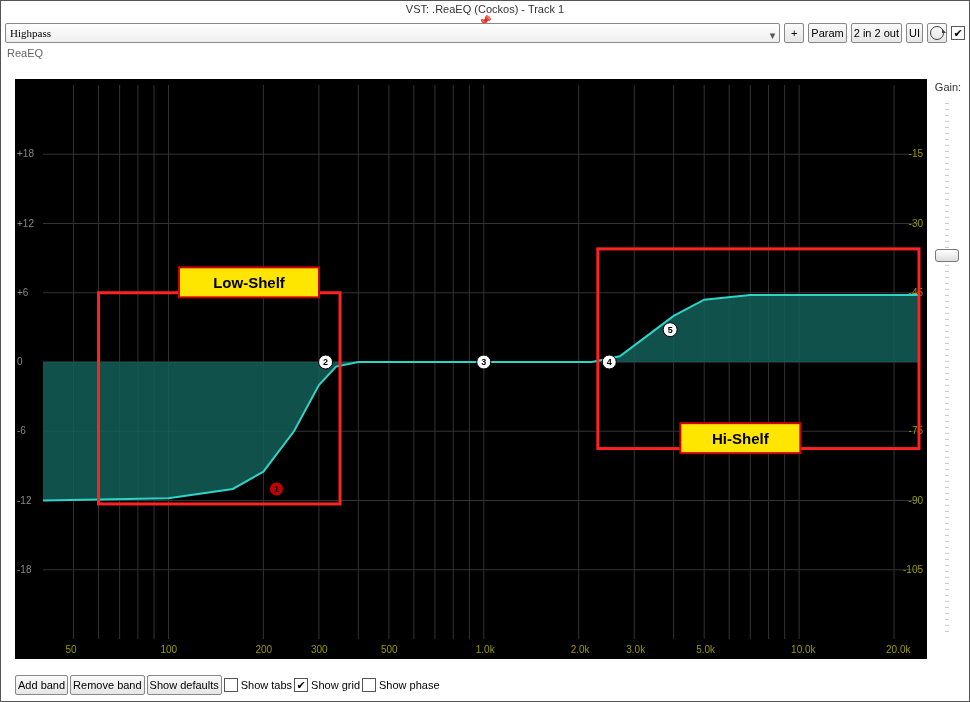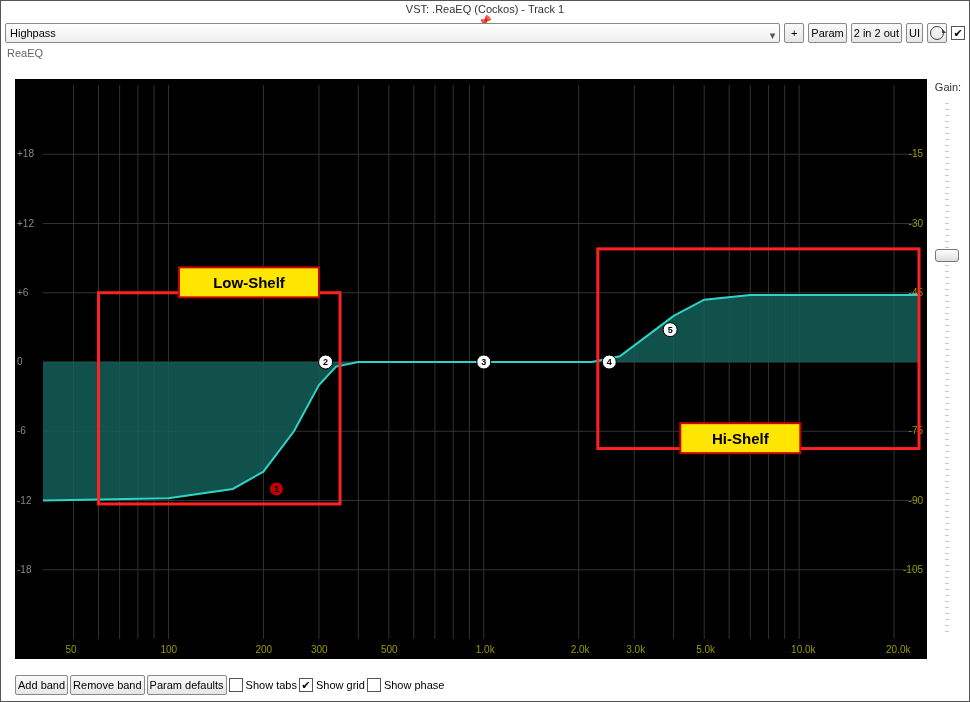--- a/index.html
+++ b/index.html
@@ -2,21 +2,21 @@
 <html><head>
 <meta charset="utf-8">
 <style>
 * { margin: 0; padding: 0; box-sizing: border-box; font-family: "Segoe UI", Tahoma, sans-serif; font-size: 11px; }
 body { background: #fff; width: 970px; height: 702px; border: 1px solid #555; overflow: hidden; position: relative; }
 
 .title-bar { height: 20px; padding: 2px 6px; color: #333; display: flex; align-items: center; justify-content: space-between; flex-direction: column; }
 .title-bar .pin { color: #999; cursor: pointer; }
 
 .toolbar { height: 24px; padding: 2px 4px; display: flex; gap: 4px; align-items: center; }
-.preset-select { flex: 1; height: 20px; border: 1px solid #888; border-radius: 2px; background: linear-gradient(#fff,#eee); padding: 0 18px 0 4px; line-height: 18px; position: relative; cursor: pointer; }
+.preset-select { flex: 1; height: 20px; border: 1px solid #888; border-radius: 2px; background: linear-gradient(#fff,#eee); padding: 0 18px 0 4px; line-height: 18px; position: relative; cursor: pointer; font-family: Liberation Serif, serif; }
 .preset-select::after { content: "▾"; position: absolute; right: 4px; top: 2px; color: #555; }
 .btn { height: 20px; padding: 0 2px; border: 1px solid #888; border-radius: 2px; background: linear-gradient(#fafafa,#e6e6e6); display: inline-flex; align-items: center; justify-content: center; cursor: pointer; }
 .btn.square { width: 20px; padding: 0; }
 .loop-icon { width: 14px; height: 14px; border: 1.5px solid #444; border-radius: 50%; position: relative; }
 .loop-icon::after { content: ""; position: absolute; right: -2px; top: 3px; border: 3px solid transparent; border-top-color: #444; transform: rotate(45deg); }
 .check { width: 14px; height: 14px; border: 1px solid #555; display: inline-flex; align-items: center; justify-content: center; background: #fff; cursor: pointer; }
 .check.checked::before { content: "✔"; font-size: 11px; color: #000; }
 
 .plugin-name { padding: 2px 6px; color: #666; }
 
@@ -149,21 +149,21 @@
 <div class="gain-panel">
   <div class="gain-label">Gain:</div>
   <div class="slider-track"></div>
   <div class="slider-thumb"></div>
   <div class="gain-readout">0.0</div>
 </div>
 
 <div class="bottom-bar">
   <div class="btn">Add band</div>
   <div class="btn">Remove band</div>
-  <div class="btn">Param defaults</div>
+  <div class="btn">Show defaults</div>
   <span class="cb-label">
       <span id="cb-tabs" class="check"></span>
       <span>Show tabs</span>
     </span>
   <span class="cb-label">
       <span id="cb-grid" class="check checked"></span>
       <span>Show grid</span>
     </span>
   <span class="cb-label">
       <span id="cb-phase" class="check"></span>

